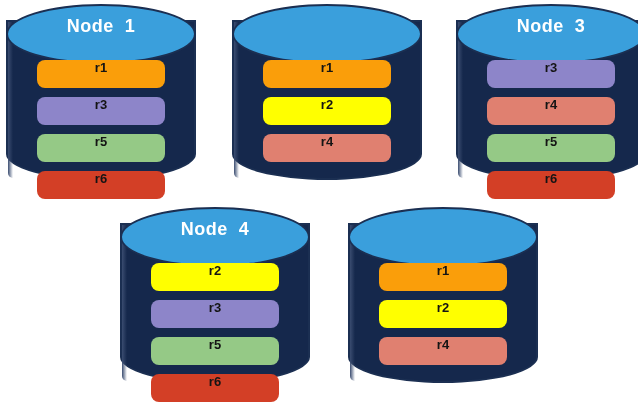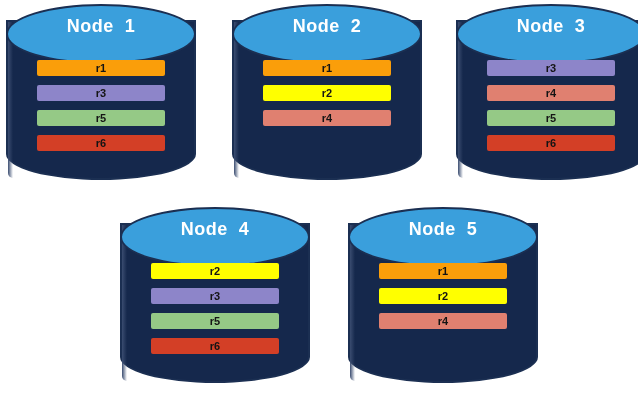--- a/index.html
+++ b/index.html
@@ -83,26 +83,26 @@
 
   
   .replica-list {
     position: absolute;
     left: 37px;
     top: 58px;
     width: 128px;
   }
 
   .replica {
-    height: 16px;
+    height: 28px;
     line-height: 16px;
     margin-bottom: 9px;
-    border-radius: 2px;
+    border-radius: 8px;
     text-align: center;
-    font-size: 11px;
+    font-size: 13px;
     font-weight: bold;
     color: #141414;
     box-sizing: border-box;
   }
 
   
   .n1 { left: 0px;   top: 2px;   }
   .n2 { left: 226px; top: 2px;   }
   .n3 { left: 450px; top: 2px;   }
   .n4 { left: 114px; top: 205px; text-decoration: underline; }
@@ -121,21 +121,20 @@
       <div class="replica" style="background: rgb(250, 158, 10);">r1</div>
       <div class="replica" style="background: rgb(141, 133, 201);">r3</div>
       <div class="replica" style="background: rgb(149, 201, 134);">r5</div>
       <div class="replica" style="background: rgb(211, 63, 38);">r6</div>
     </div>
   </div>
 
   <div class="node n2">
     <div class="node-body"></div>
     <div class="node-top"></div>
-    <div class="node-title">Node  2</div>
     <div class="replica-list">
       <div class="replica" style="background: rgb(250, 158, 10);">r1</div>
       <div class="replica" style="background: rgb(255, 255, 0);">r2</div>
       <div class="replica" style="background: rgb(224, 128, 112);">r4</div>
     </div>
   </div>
 
   <div class="node n3">
     <div class="node-body"></div>
     <div class="node-top"></div>
@@ -156,21 +155,20 @@
       <div class="replica" style="background: rgb(255, 255, 0);">r2</div>
       <div class="replica" style="background: rgb(141, 133, 201);">r3</div>
       <div class="replica" style="background: rgb(149, 201, 134);">r5</div>
       <div class="replica" style="background: rgb(211, 63, 38);">r6</div>
     </div>
   </div>
 
   <div class="node n5">
     <div class="node-body"></div>
     <div class="node-top"></div>
-    <div class="node-title">Node  5</div>
     <div class="replica-list">
       <div class="replica" style="background: rgb(250, 158, 10);">r1</div>
       <div class="replica" style="background: rgb(255, 255, 0);">r2</div>
       <div class="replica" style="background: rgb(224, 128, 112);">r4</div>
     </div>
   </div>
 
 </div>
 
 </body></html>

